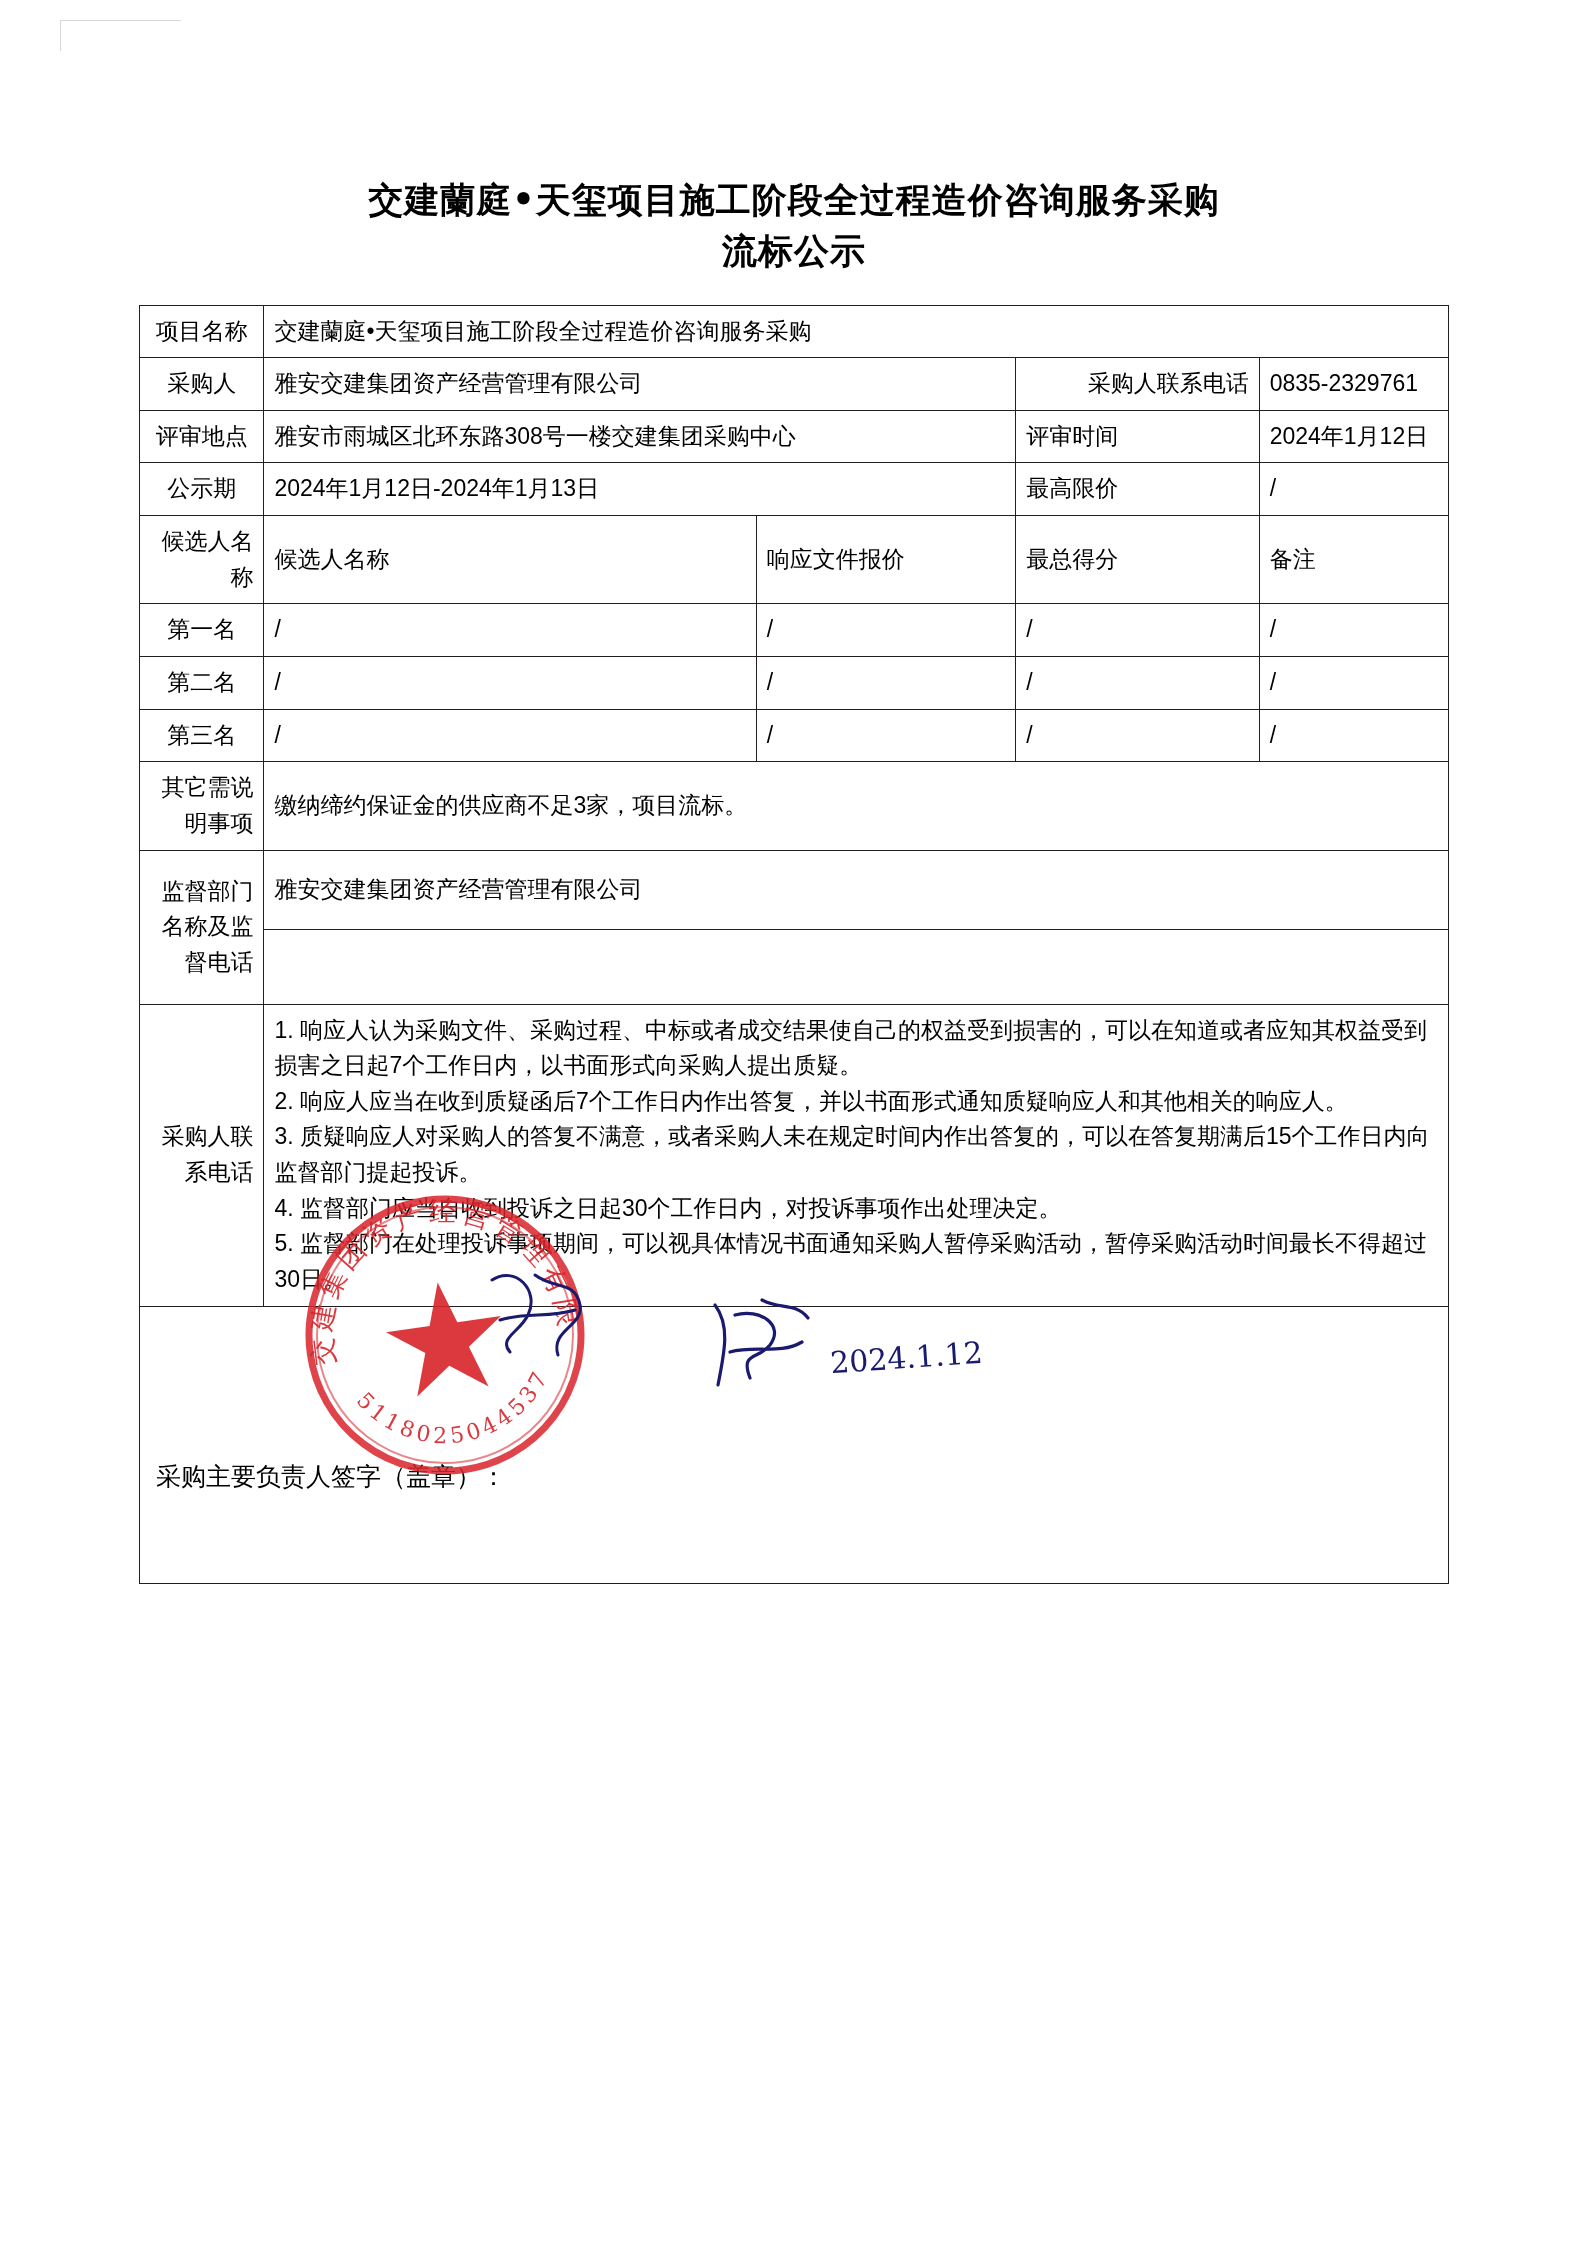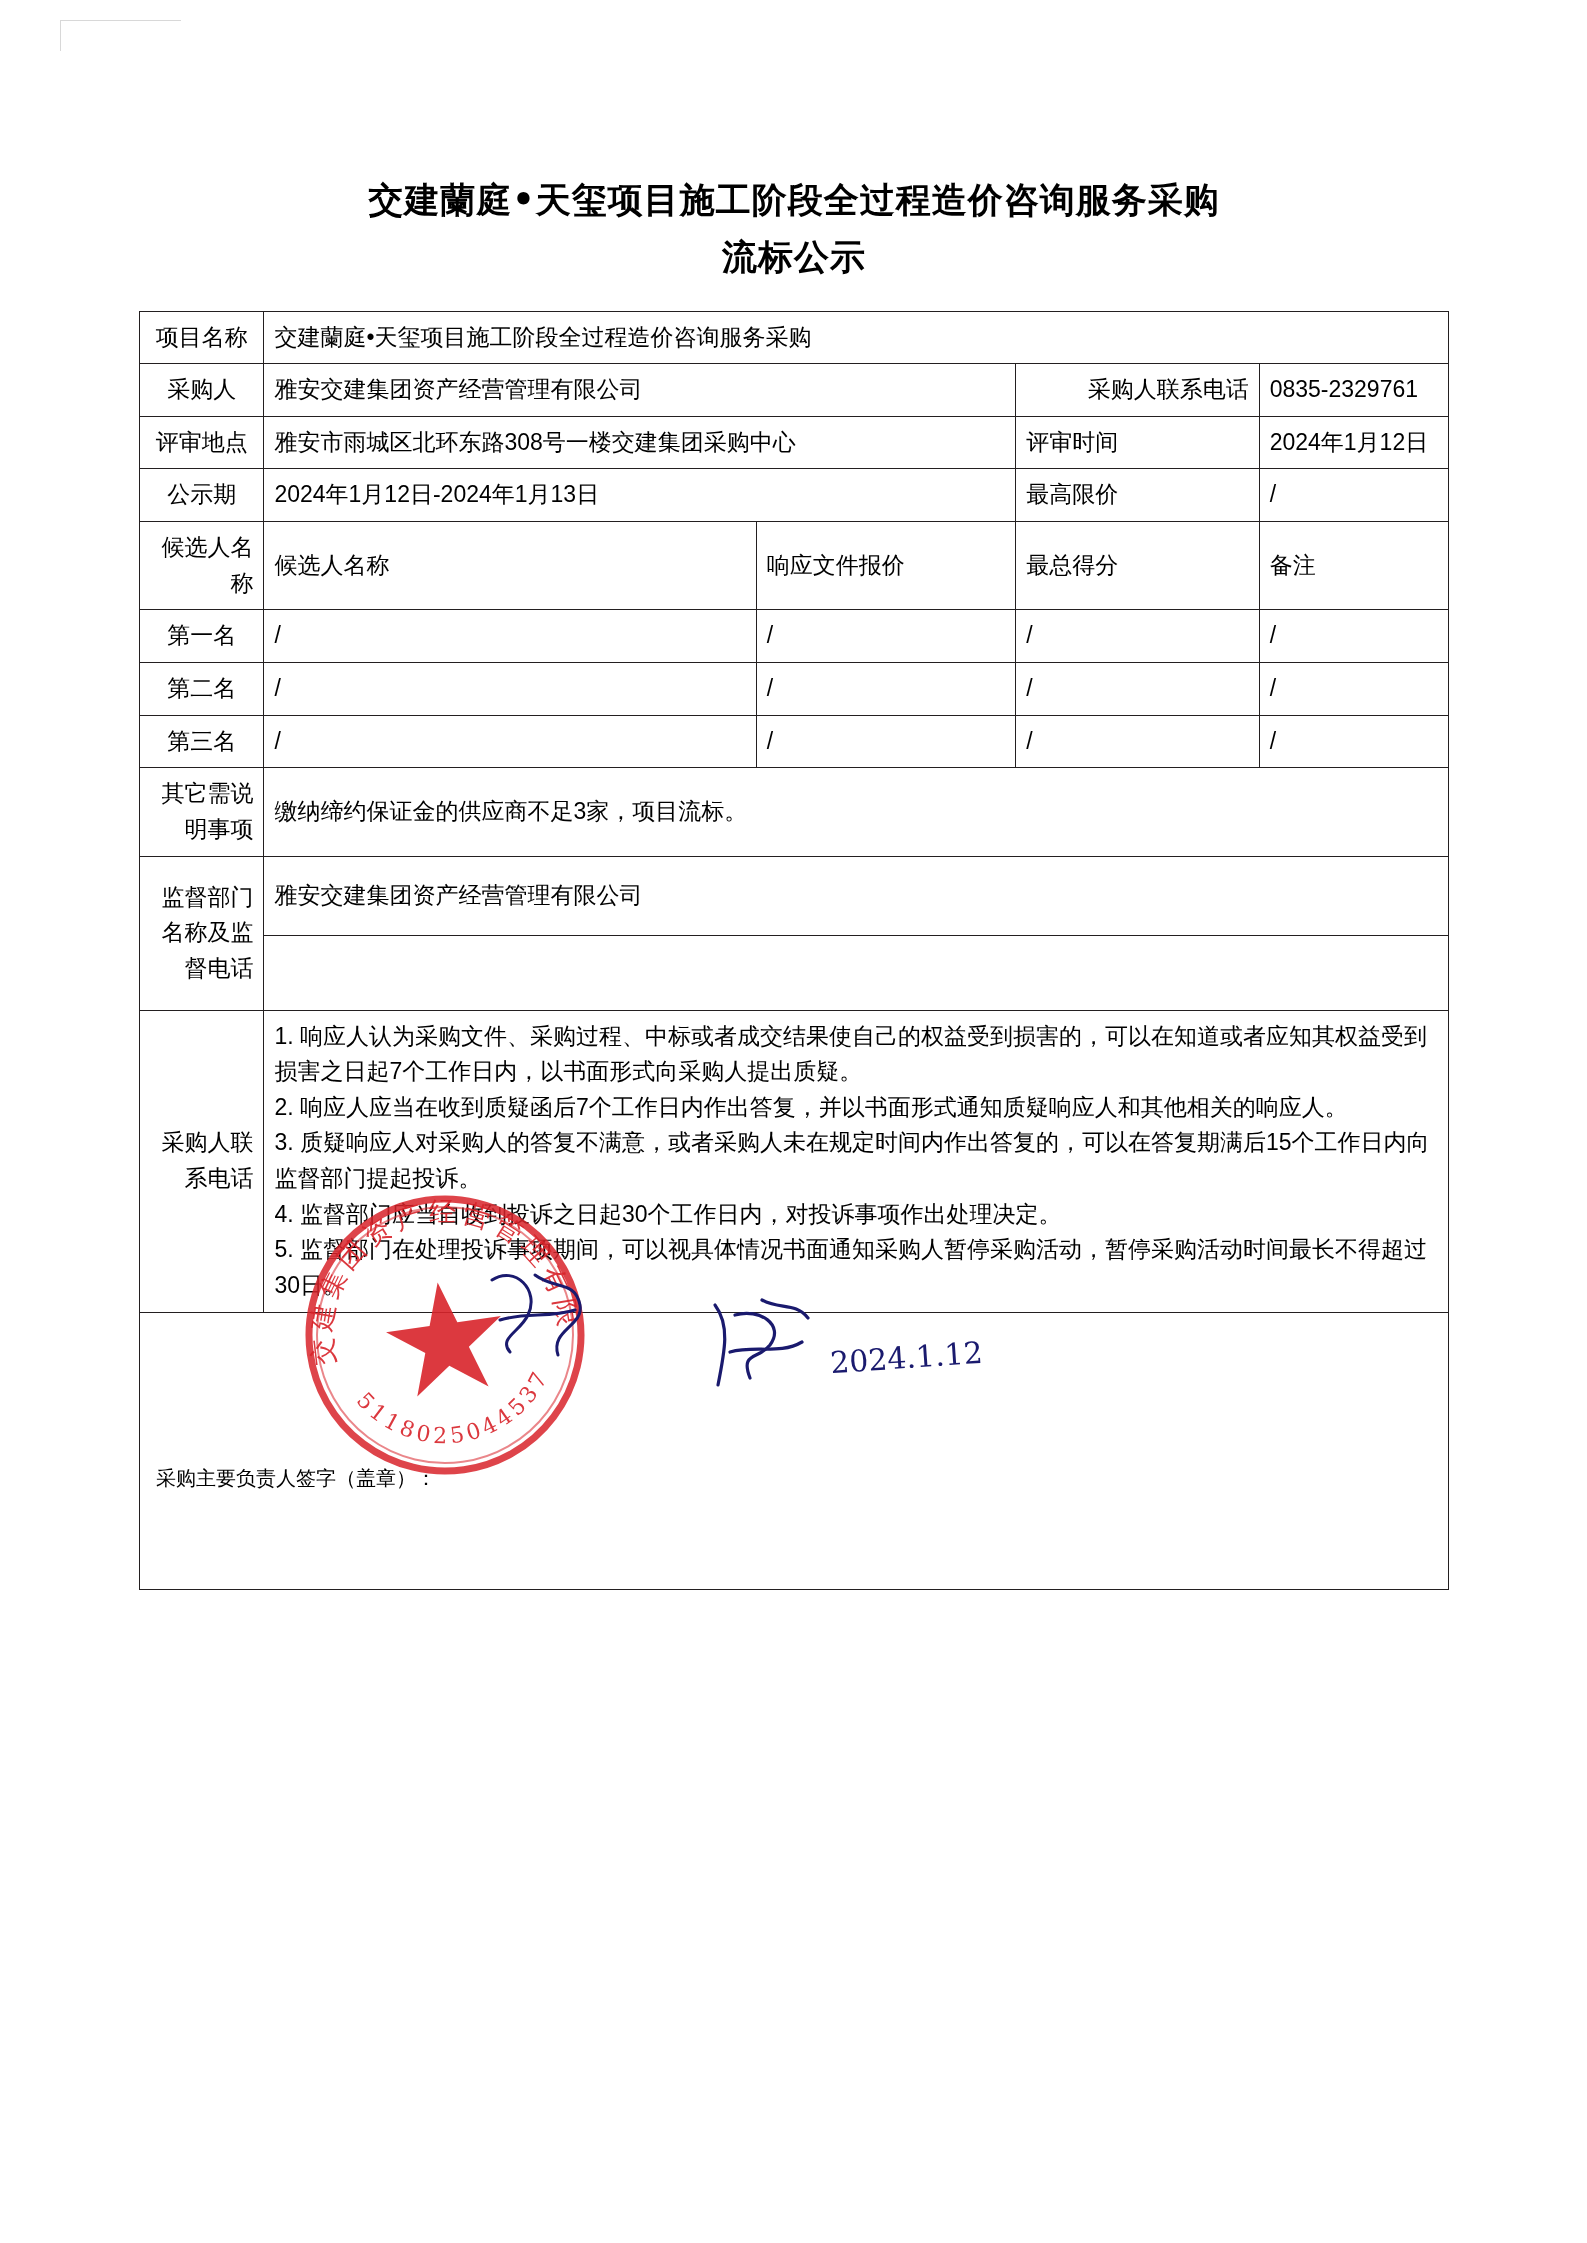--- a/index.html
+++ b/index.html
@@ -27,21 +27,21 @@
   }
   .title {
     text-align: center;
     font-size: 35px;
     font-weight: bold;
     line-height: 1.45;
     letter-spacing: 1px;
     margin-bottom: 28px;
     font-family: "DejaVu Sans", "Liberation Sans", sans-serif;
   }
-  .title .line2 { display: block; margin-top: 6px; }
+  .title .line2 { display: block; }
 
   table.main {
     border-collapse: collapse;
     width: 1310px;
     table-layout: fixed;
   }
   table.main td {
     border: 1.6px solid #231f20;
     font-size: 23px;
     line-height: 1.55;
@@ -70,21 +70,21 @@
 
   .sign-cell {
     height: 260px;
     position: relative;
     vertical-align: middle;
   }
   .sign-label {
     position: absolute;
     left: 16px;
     top: 150px;
-    font-size: 20px;
+    font-size: 25px;
     white-space: nowrap;
   }
 
   
   .seal {
     position: absolute;
     left: 300px;
     top: 1190px;
     width: 290px;
     height: 290px;

